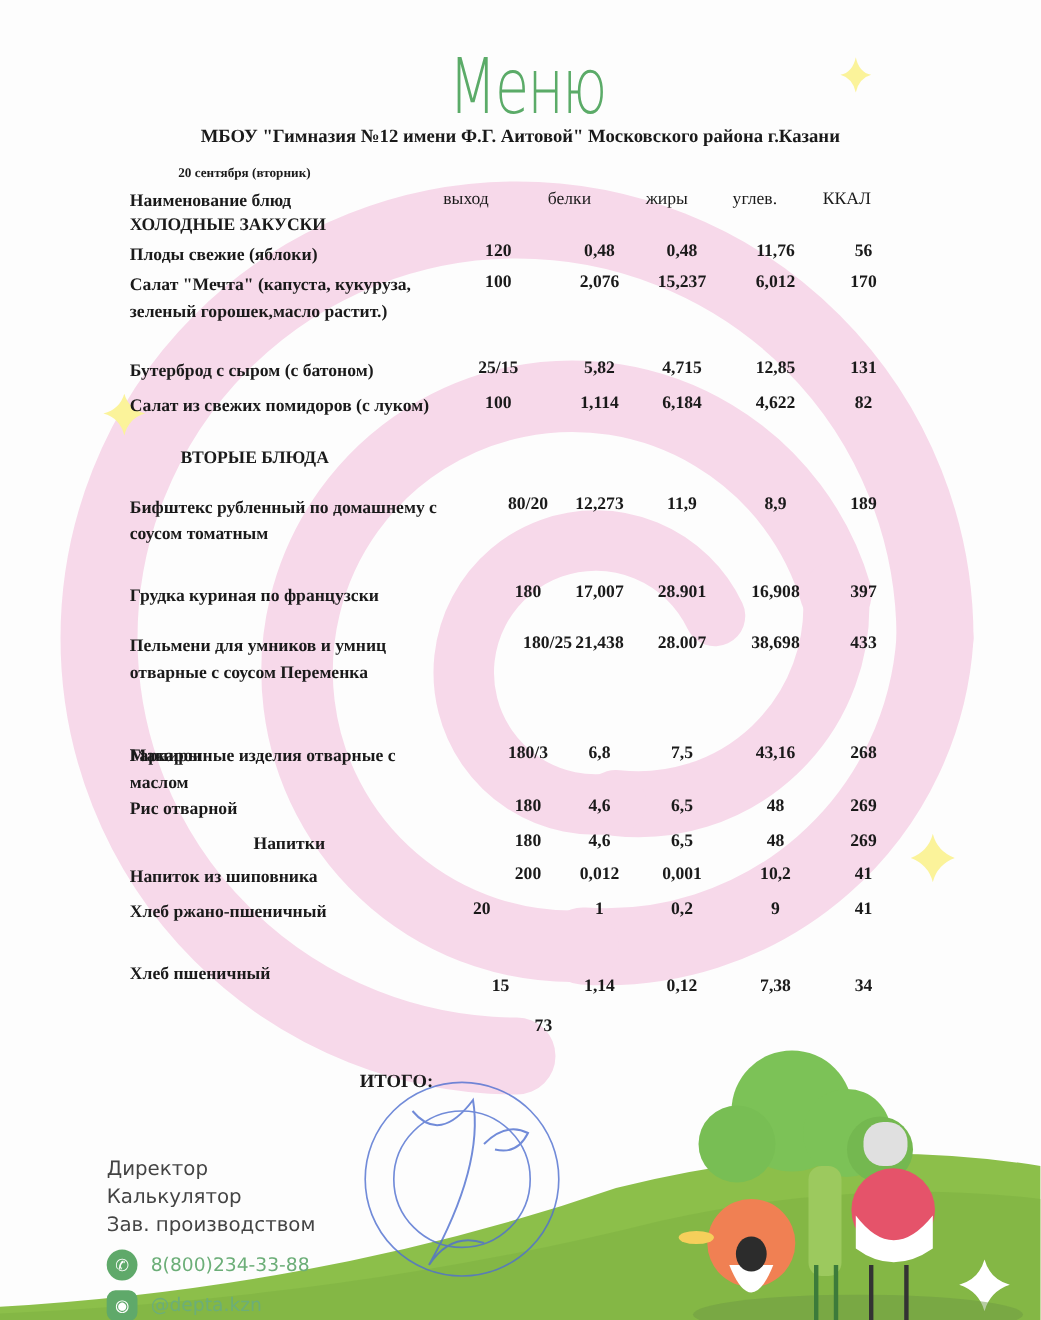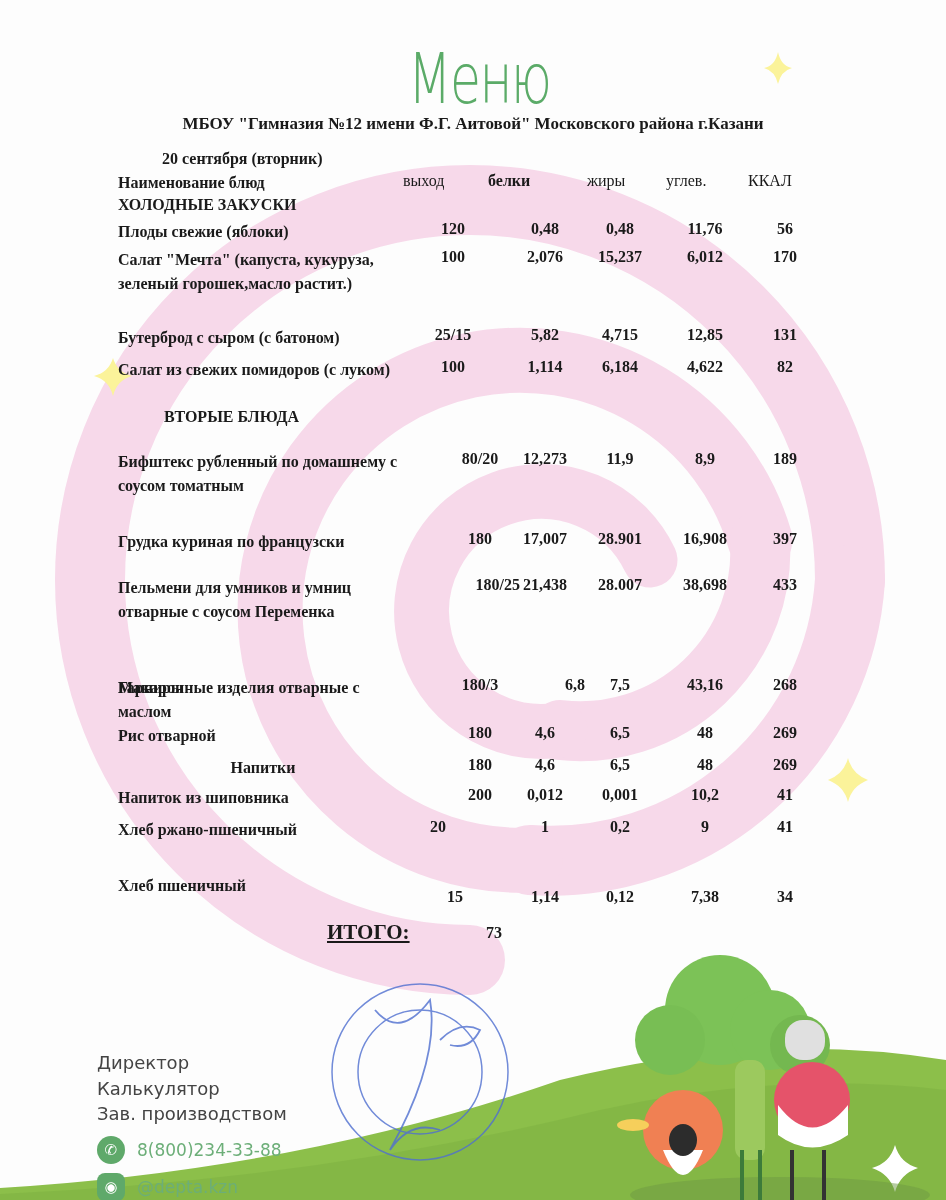--- a/index.html
+++ b/index.html
@@ -1,21 +1,21 @@
 <!DOCTYPE html>
 <html><head>
 <meta charset="utf-8">
 <style>
   html, body { margin: 0; padding: 0; }
   body { width: 946px; height: 1200px; position: relative; overflow: hidden; background: #fdfdfd; font-family: "Liberation Serif", serif; color: #1a1a1a; }
   .bg { position: absolute; inset: 0; z-index: 0; }
   .layer { position: absolute; z-index: 2; }
   .menu-title { left: 408px; top: 44px; font-family: "DejaVu Sans", sans-serif; font-size: 70px; color: #5bab68; font-weight: 300; letter-spacing: -2px; transform: scaleX(0.72); transform-origin: left top; line-height: 1; }
   .school { left: 0; width: 946px; top: 114px; text-align: center; font-weight: bold; font-size: 17px; z-index: 3; }
-  .date { left: 162px; top: 150px; font-weight: bold; font-size: 16px; }
+  .date { left: 162px; top: 150px; font-weight: bold; font-size: 12px; }
   .t { position: absolute; font-weight: bold; font-size: 16px; z-index: 3; white-space: nowrap; }
   .name { left: 118px; width: 290px; white-space: normal; line-height: 24px; }
   .num { text-align: center; width: 80px; }
   .section { left: 118px; font-size: 16px; }
   .footer-txt { position: absolute; left: 97px; font-family: "DejaVu Sans", sans-serif; font-size: 18px; color: #444; z-index: 3; line-height: 25px; }
   .contact { position: absolute; left: 97px; display: flex; align-items: center; gap: 12px; font-family: "DejaVu Sans", sans-serif; font-size: 17px; color: #6cae78; z-index: 3; }
   .cicon { width: 28px; height: 28px; border-radius: 50%; background: #5fa96a; color: #fff; display: flex; align-items: center; justify-content: center; font-size: 15px; }
 </style>
 </head>
 <body>
@@ -69,21 +69,21 @@
     <rect x="822" y="1150" width="4" height="50" fill="#333"></rect>
   </g>
 </svg>
 
 <div class="layer menu-title">Меню</div>
 <div class="layer school">МБОУ "Гимназия №12 имени Ф.Г. Аитовой" Московского района г.Казани</div>
 <div class="layer date">20 сентября (вторник)</div>
 
 <div class="t" style="left:118px;top:174px;">Наименование блюд</div>
 <div class="t" style="left:403px;top:172px;font-weight:normal;">выход</div>
-<div class="t" style="left:488px;top:172px;font-weight:bold;">белки</div>
+<div class="t" style="left:498px;top:172px;font-weight:normal;">белки</div>
 <div class="t" style="left:587px;top:172px;font-weight:normal;">жиры</div>
 <div class="t" style="left:666px;top:172px;font-weight:normal;">углев.</div>
 <div class="t" style="left:748px;top:172px;font-weight:normal;">ККАЛ</div>
 
 <div class="t section" style="top:196px;">ХОЛОДНЫЕ ЗАКУСКИ</div>
 <div class="t section" style="top:408px;margin-left:46px;">ВТОРЫЕ БЛЮДА</div>
 <div class="t section" style="top:648px;margin-top:31px;">Гарниры</div>
 
 <div id="rows">
     <div class="t name" style="top: 220px;">Плоды свежие (яблоки)</div>
@@ -123,21 +123,21 @@
     <div class="t num" style="left: 665px; top: 530px;">16,908</div>
     <div class="t num" style="left: 745px; top: 530px;">397</div>
     <div class="t name" style="top: 576px;">Пельмени для умников и умниц отварные с соусом Переменка</div>
     <div class="t num" style="left: 440px; top: 576px; text-align: right;">180/25</div>
     <div class="t num" style="left: 505px; top: 576px;">21,438</div>
     <div class="t num" style="left: 580px; top: 576px;">28.007</div>
     <div class="t num" style="left: 665px; top: 576px;">38,698</div>
     <div class="t num" style="left: 745px; top: 576px;">433</div>
     <div class="t name" style="top: 676px;">Макаронные изделия  отварные с маслом</div>
     <div class="t num" style="left: 440px; top: 676px;">180/3</div>
-    <div class="t num" style="left: 505px; top: 676px; text-align: right;">6,8</div>
+    <div class="t num" style="left: 505px; top: 676px;">6,8</div>
     <div class="t num" style="left: 580px; top: 676px;">7,5</div>
     <div class="t num" style="left: 665px; top: 676px;">43,16</div>
     <div class="t num" style="left: 745px; top: 676px;">268</div>
     <div class="t name" style="top: 724px;">Рис отварной</div>
     <div class="t num" style="left: 440px; top: 724px;">180</div>
     <div class="t num" style="left: 505px; top: 724px;">4,6</div>
     <div class="t num" style="left: 580px; top: 724px;">6,5</div>
     <div class="t num" style="left: 665px; top: 724px;">48</div>
     <div class="t num" style="left: 745px; top: 724px;">269</div>
     <div class="t name" style="top: 756px; text-align: center;">Напитки</div>
@@ -159,21 +159,21 @@
     <div class="t num" style="left: 665px; top: 818px;">9</div>
     <div class="t num" style="left: 745px; top: 818px;">41</div>
     <div class="t name" style="top: 874px;">Хлеб пшеничный</div>
     <div class="t num" style="left: 415px; top: 888px;">15</div>
     <div class="t num" style="left: 505px; top: 888px;">1,14</div>
     <div class="t num" style="left: 580px; top: 888px;">0,12</div>
     <div class="t num" style="left: 665px; top: 888px;">7,38</div>
     <div class="t num" style="left: 745px; top: 888px;">34</div>
   </div>
 
-<div class="t" style="left:327px;top:920px;font-size:21px;text-decoration:underline;">ИТОГО:</div>
+<div class="t" style="left:327px;top:973px;font-size:17px;">ИТОГО:</div>
 <div class="t" style="left:486px;top:924px;">73</div>
 
 <div class="footer-txt" style="top:1050px;">Директор</div>
 <div class="footer-txt" style="top:1076px;">Калькулятор</div>
 <div class="footer-txt" style="top:1101px;">Зав. производством</div>
 
 <div class="contact" style="top:1136px;">
   <span class="cicon">✆</span>
   <span>8(800)234-33-88</span>
 </div>

